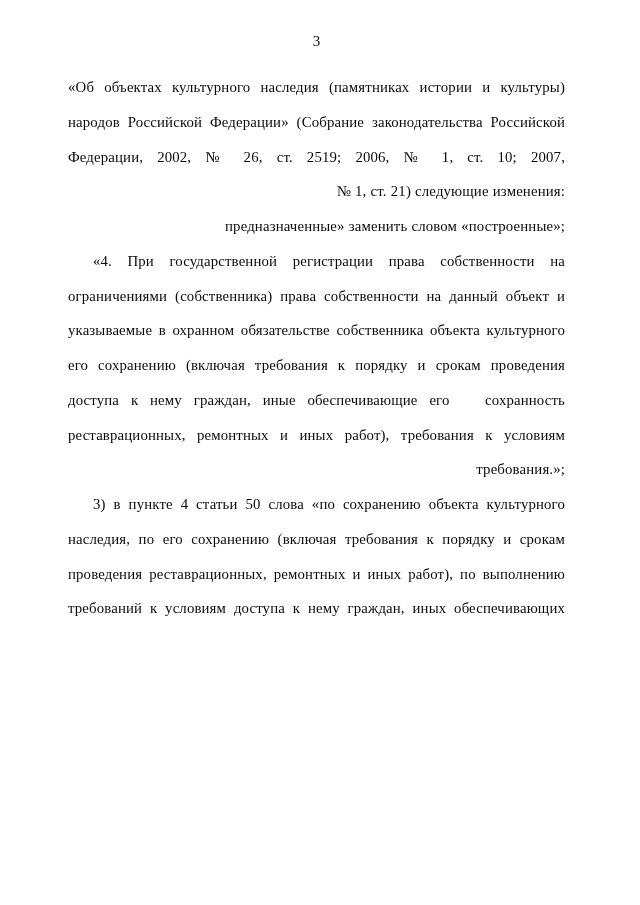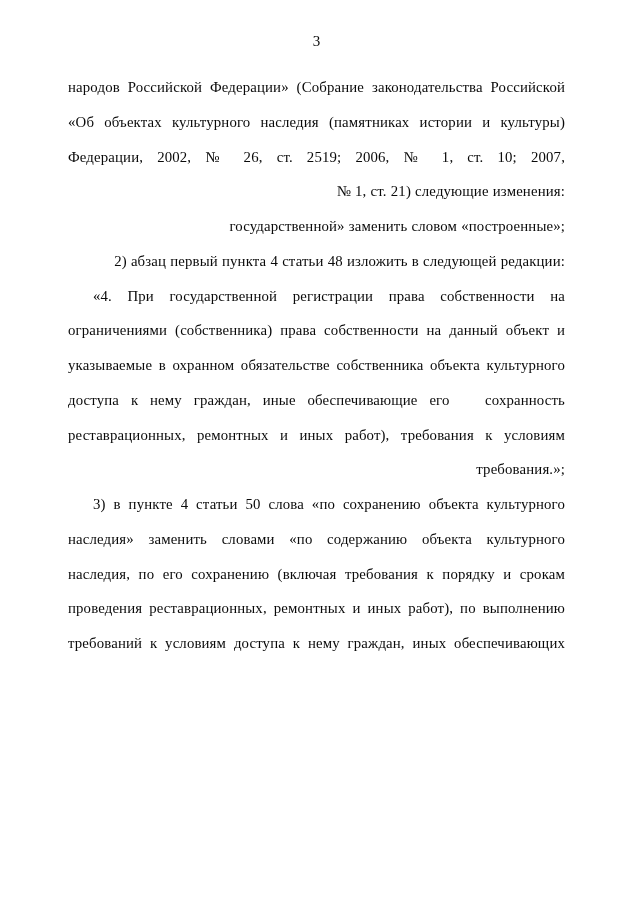--- a/index.html
+++ b/index.html
@@ -46,31 +46,30 @@
   .line.indent {
     text-indent: 25px;
   }
 </style>
 </head>
 <body>
 
 <div class="page">
   <div class="page-number">3</div>
   <div class="content" id="content">
+      <div class="line just">«Об объектах культурного наследия (памятниках истории и культуры)</div>
       <div class="line just">народов Российской Федерации» (Собрание законодательства Российской</div>
-      <div class="line just">«Об объектах культурного наследия (памятниках истории и культуры)</div>
       <div class="line just">Федерации, 2002, № 26, ст. 2519; 2006, № 1, ст. 10; 2007,</div>
       <div class="line">№ 1, ст. 21) следующие изменения:</div>
-      <div class="line">государственной» заменить словом «построенные»;</div>
-      <div class="line indent">2) абзац первый пункта 4 статьи 48 изложить в следующей редакции:</div>
+      <div class="line">предназначенные» заменить словом «построенные»;</div>
       <div class="line just indent">«4. При государственной регистрации права собственности на</div>
       <div class="line just">ограничениями (собственника) права собственности на данный объект и</div>
       <div class="line just">указываемые в охранном обязательстве собственника объекта культурного</div>
+      <div class="line just">его сохранению (включая требования к порядку и срокам проведения</div>
       <div class="line just">доступа к нему граждан, иные обеспечивающие его &nbsp;&nbsp;сохранность</div>
       <div class="line just">реставрационных, ремонтных и иных работ), требования к условиям</div>
       <div class="line">требования.»;</div>
       <div class="line just indent">3) в пункте 4 статьи 50 слова «по сохранению объекта культурного</div>
-      <div class="line just">наследия» заменить словами «по содержанию объекта культурного</div>
       <div class="line just">наследия, по его сохранению (включая требования к порядку и срокам</div>
       <div class="line just">проведения реставрационных, ремонтных и иных работ), по выполнению</div>
       <div class="line just">требований к условиям доступа к нему граждан, иных обеспечивающих</div>
     </div>
 </div>
 
 </body></html>

